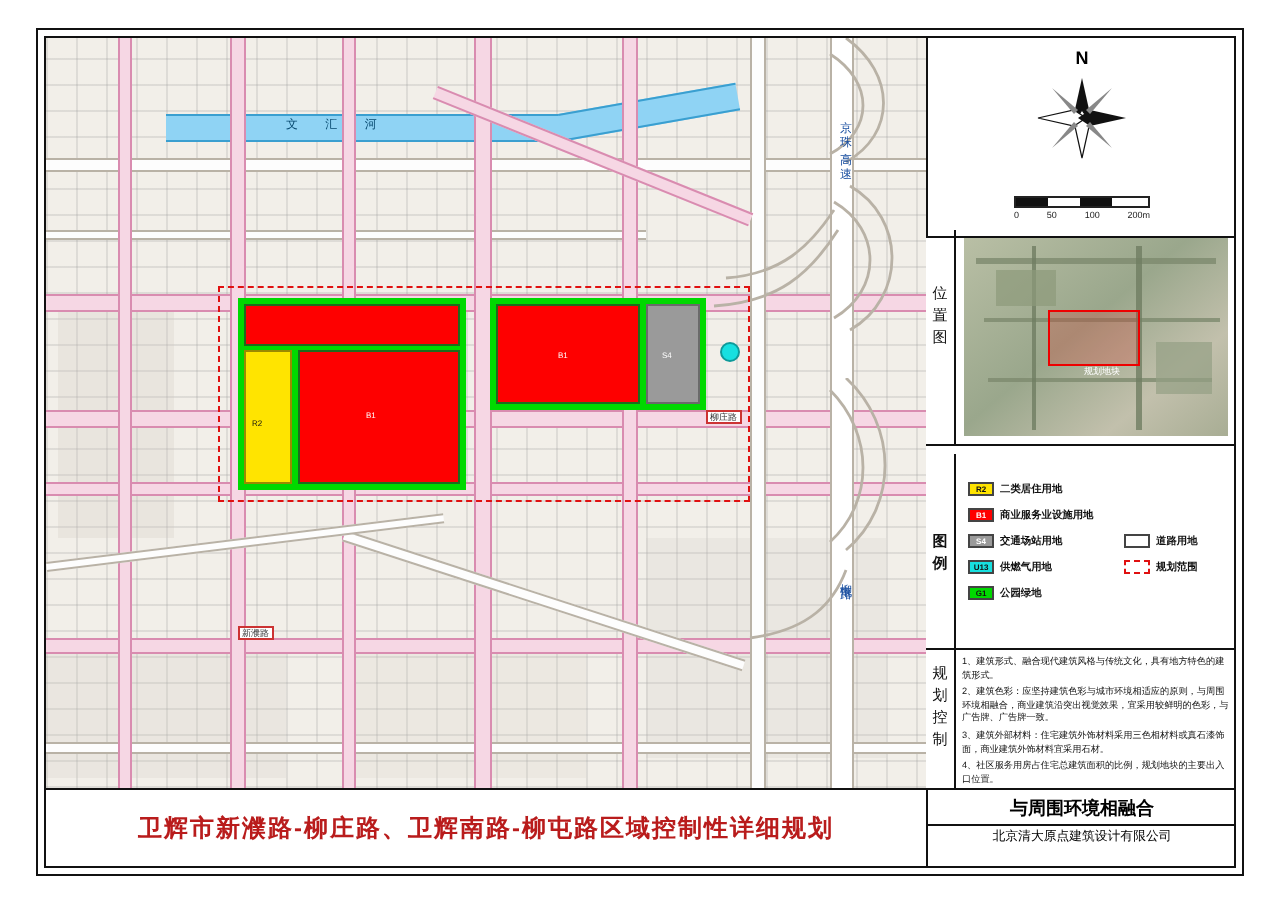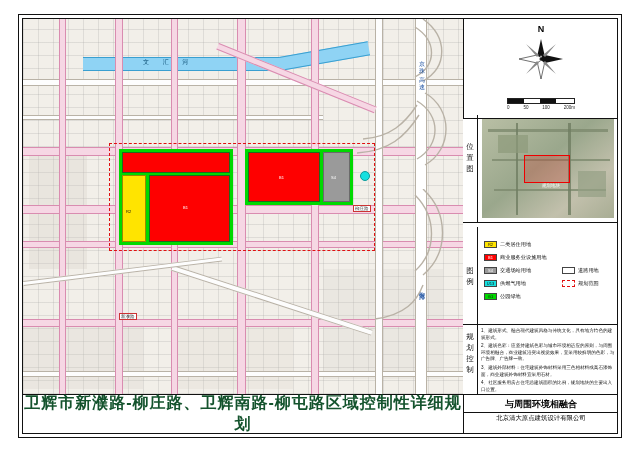--- a/index.html
+++ b/index.html
@@ -67,21 +67,21 @@
   
   .leg-row{position:absolute;display:flex;align-items:center;font-size:5.2px;color:#111;white-space:nowrap;}
   .sw{width:13px;height:7px;border:1px solid #444;margin-right:3px;box-sizing:border-box;display:flex;align-items:center;justify-content:center;font-size:4px;color:#111;}
 
   
   .rules{position:absolute;left:3px;right:3px;top:3px;font-size:4.6px;line-height:6.6px;color:#111;}
   .rules p{margin:0 0 2px 0;text-indent:0;}
 
   
   .title-strip{position:absolute;left:23px;top:394px;width:440px;height:39px;border-top:1px solid #111;box-sizing:border-box;display:flex;align-items:center;justify-content:center;}
-  .title-strip span{font-size:16px;font-weight:bold;letter-spacing:1px;color:#14532d;text-align:center;}
+  .title-strip span{font-size:12px;font-weight:bold;letter-spacing:1px;color:#b91c1c;}
   .tblock{position:absolute;left:463px;top:394px;width:155px;height:39px;border-top:1px solid #111;border-left:1px solid #111;box-sizing:border-box;}
   .tblock .t1{position:absolute;left:0;right:0;top:3px;text-align:center;font-size:9px;font-weight:bold;}
   .tblock .t2{position:absolute;left:0;right:0;top:19px;text-align:center;font-size:6.4px;}
   .tdiv{position:absolute;left:0;right:0;top:17px;border-top:1px solid #111;}
 </style>
 </head>
 <body>
 
 <div id="sheet">
 
@@ -211,21 +211,21 @@
           <div class="p" style="left:34px;top:4px;width:2px;height:92px;background:#6f7d61;opacity:.8;"></div>
           <div class="p" style="left:86px;top:4px;width:3px;height:92px;background:#6f7d61;opacity:.8;"></div>
           <div class="p" style="left:16px;top:16px;width:30px;height:18px;background:#8d9a7b;opacity:.7;"></div>
           <div class="p" style="left:96px;top:52px;width:28px;height:26px;background:#949f84;opacity:.7;"></div>
           <div class="loc-red" style="left:42px;top:36px;width:44px;height:26px;"></div>
           <div class="loc-cap" style="left:60px;top:64px;color:#fff;">规划地块</div>
         </div>
       </div>
     </div>
 
-    <div class="rsec" style="top:208px;height:98px;">
+    <div class="rsec" style="top:208px;height:98px;font-weight:bold;">
       <div class="rlabel" style="top:38px;">图 例</div>
       <div class="rbody" style="position:absolute;left:14px;top:0;width:141px;height:97px;">
         <div class="leg-row" style="left:6px;top:14px;">
           <span class="sw" style="background:#ffe400;">R2</span>
           <span>二类居住用地</span>
         </div>
         <div class="leg-row" style="left:6px;top:27px;">
           <span class="sw" style="background:#fe0000;color:#fff;">B1</span>
           <span>商业服务业设施用地</span>
         </div>

